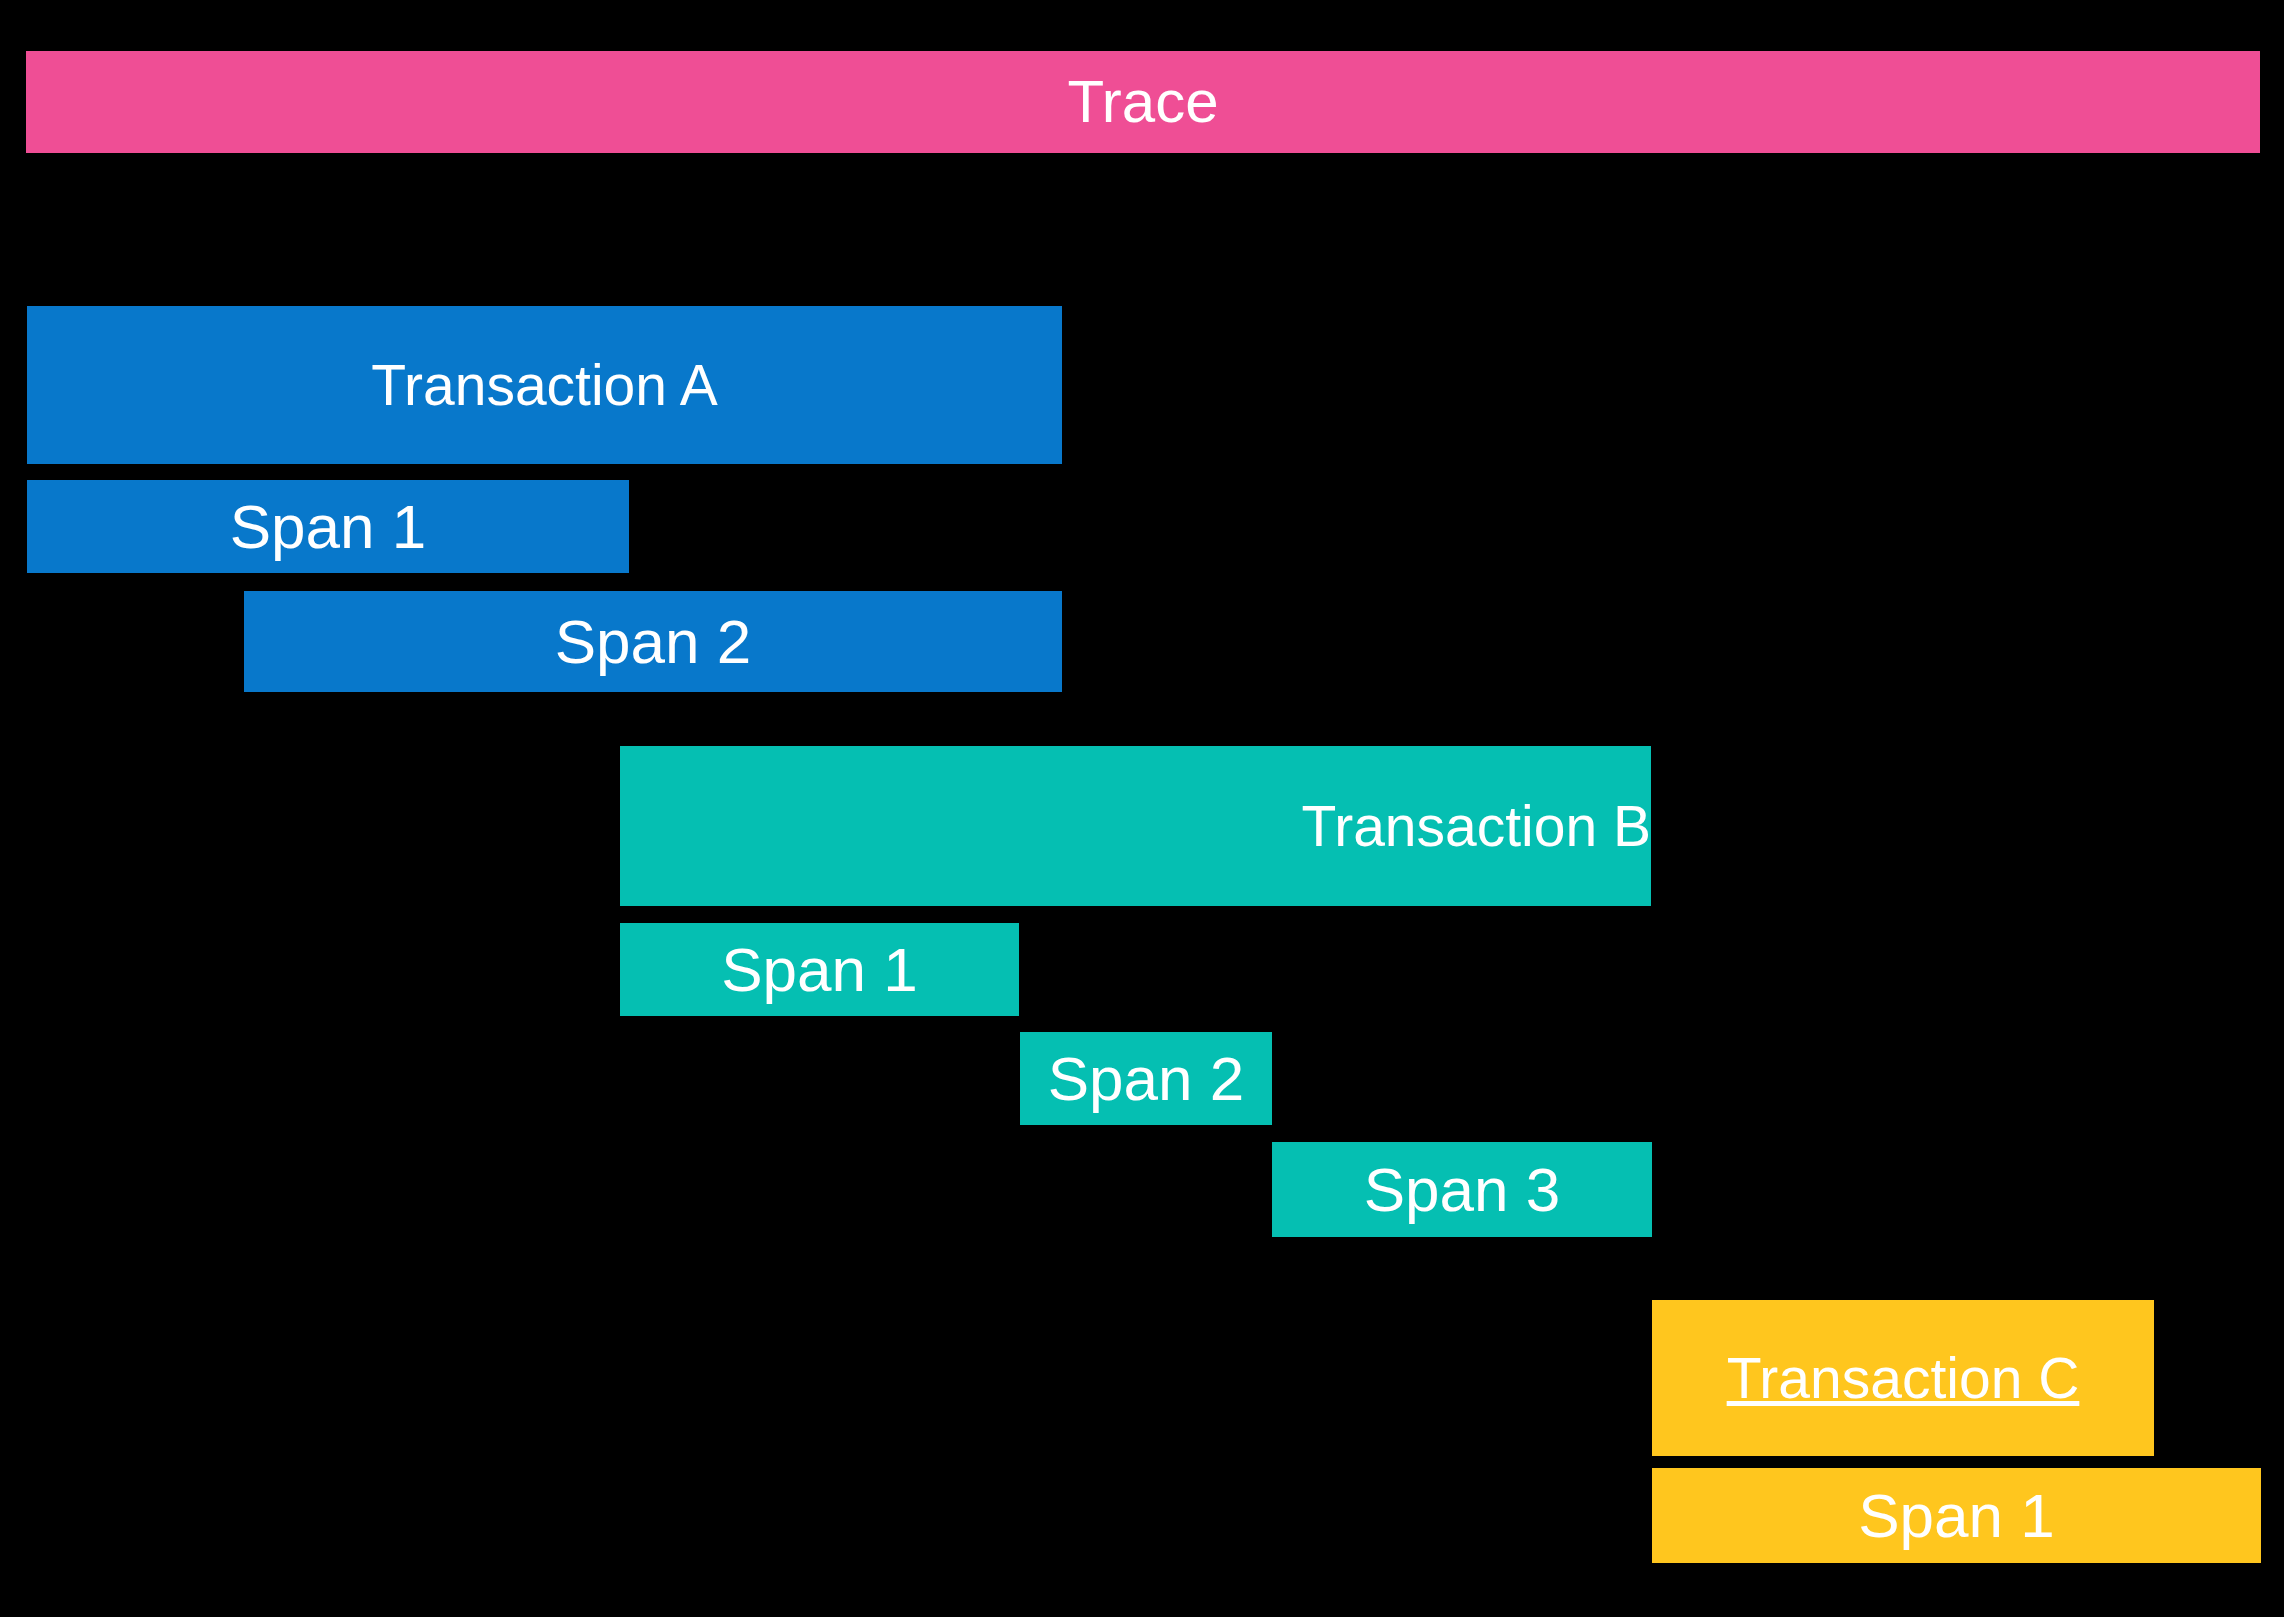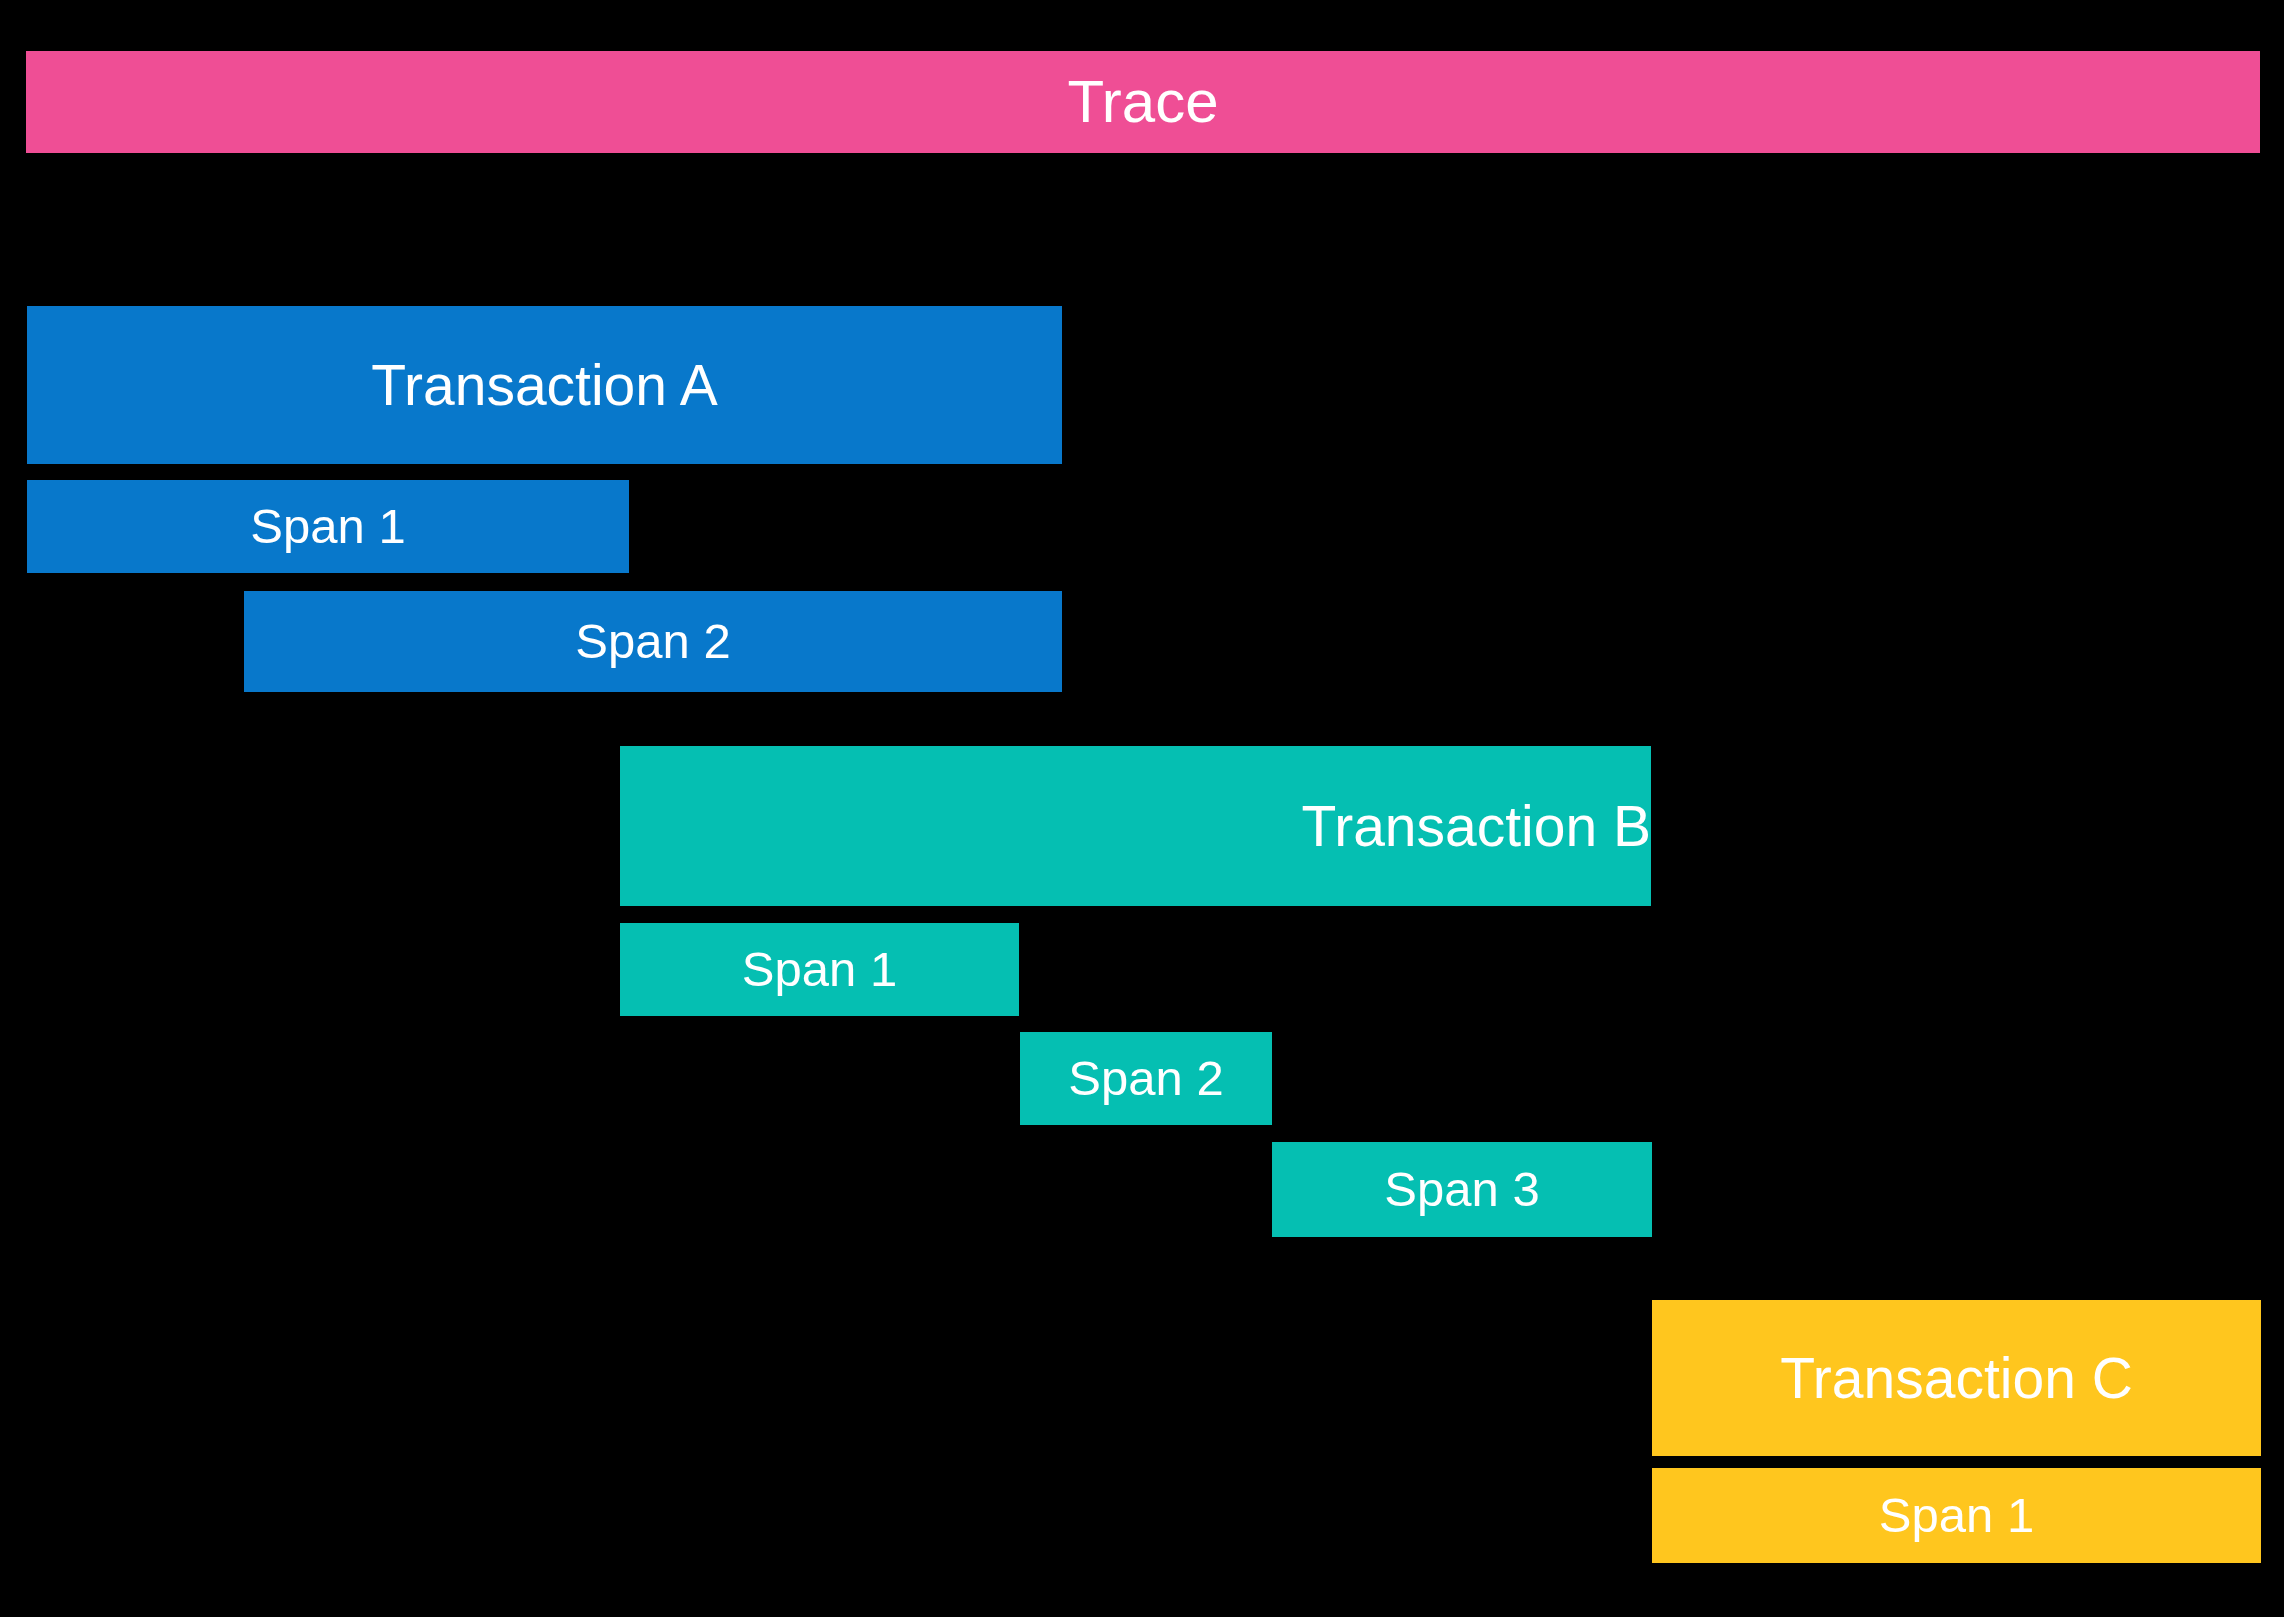--- a/index.html
+++ b/index.html
@@ -25,21 +25,21 @@
     white-space: nowrap;
     overflow: hidden;
   }
   .bar-label {
     color: #ffffff;
     line-height: 1;
     font-weight: 400;
   }
   .trace-bar .bar-label     { font-size: 60px; }
   .txn-bar .bar-label       { font-size: 57px; }
-  .span-bar .bar-label      { font-size: 49px; }
+  .span-bar .bar-label      { font-size: 62px; }
 </style>
 </head>
 <body>
 
 <div id="canvas" style="background: rgb(0, 0, 0);">
     <div class="bar txn-bar" style="left: 27px; top: 306px; width: 1035px; height: 158px; background: rgb(8, 120, 203);">
       <span class="bar-label">Transaction A</span>
     </div>
     <div class="bar trace-bar" style="left: 26px; top: 51px; width: 2234px; height: 102px; background: rgb(239, 78, 149);">
       <span class="bar-label">Trace</span>
@@ -55,20 +55,20 @@
     </div>
     <div class="bar span-bar" style="left: 620px; top: 923px; width: 399px; height: 93px; background: rgb(5, 191, 178);">
       <span class="bar-label">Span 1</span>
     </div>
     <div class="bar span-bar" style="left: 1020px; top: 1032px; width: 252px; height: 93px; background: rgb(5, 191, 178);">
       <span class="bar-label">Span 2</span>
     </div>
     <div class="bar span-bar" style="left: 1272px; top: 1142px; width: 380px; height: 95px; background: rgb(5, 191, 178);">
       <span class="bar-label">Span 3</span>
     </div>
-    <div class="bar txn-bar" style="left: 1652px; top: 1300px; width: 609px; height: 156px; background: rgb(255, 198, 30);">
+    <div class="bar txn-bar" style="left: 1652px; top: 1300px; width: 502px; height: 156px; background: rgb(255, 198, 30); text-decoration: underline;">
       <span class="bar-label">Transaction C</span>
     </div>
     <div class="bar span-bar" style="left: 1652px; top: 1468px; width: 609px; height: 95px; background: rgb(255, 198, 30);">
       <span class="bar-label">Span 1</span>
     </div>
   </div>
 
 
 </body></html>

